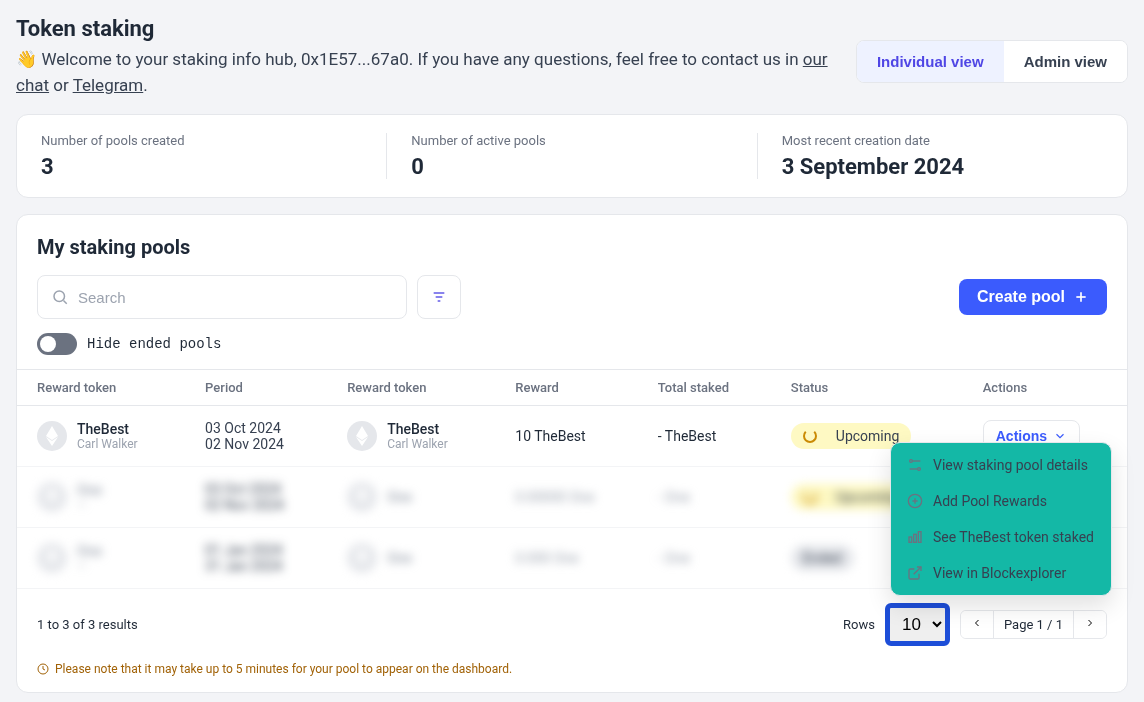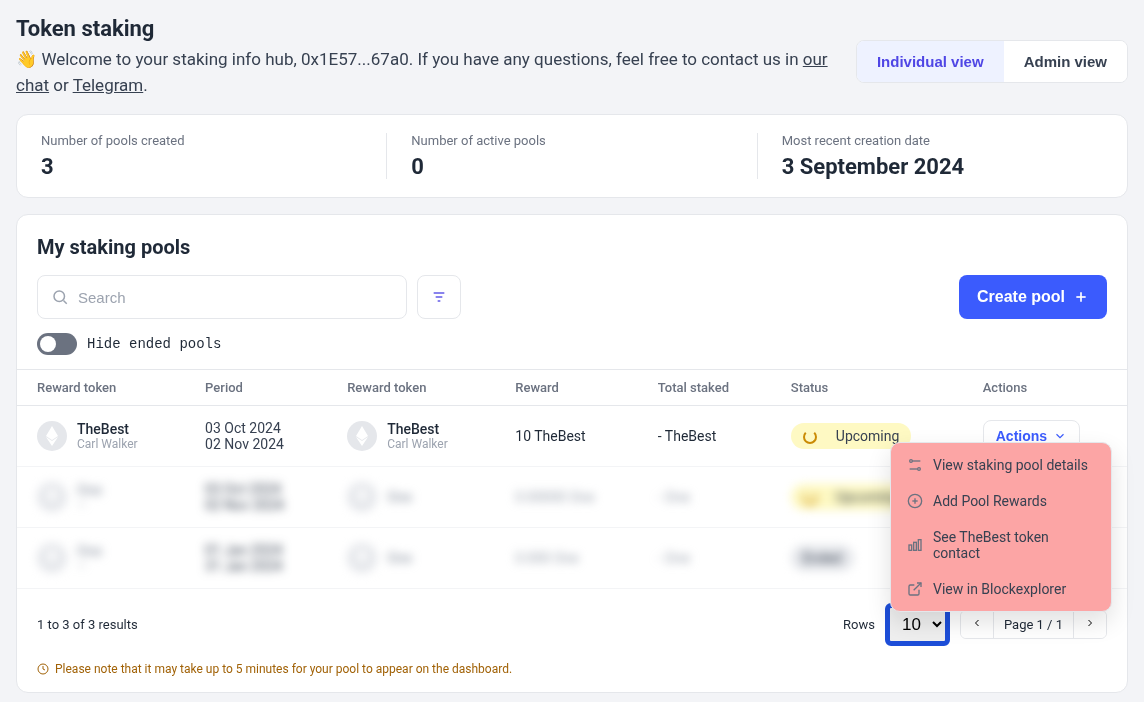--- a/index.html
+++ b/index.html
@@ -95,21 +95,21 @@
     display: flex; align-items: center; justify-content: center;
     cursor: pointer;
     color: #4f46e5;
   }
   .create-btn {
     background: #3b5bfd;
     color: #fff;
     border: none;
     border-radius: 8px;
     padding: 0 18px;
-    height: 44px;
+    height: 36px;
     font-size: 16px;
     font-weight: 600;
     display: flex; align-items: center; gap: 8px;
     cursor: pointer;
   }
   .toggle-row {
     display: flex; align-items: center; gap: 10px;
     padding: 0 20px;
     margin-bottom: 14px;
     font-family: Liberation Mono, monospace;
@@ -153,21 +153,21 @@
     width: 30px; height: 30px;
     background: #e5e7eb;
     border-radius: 50%;
     display: flex; align-items: center; justify-content: center;
   }
   .token-icon svg { color: #fff; }
   .token-name { font-size: 14px; font-weight: 500; }
   .token-sub { font-size: 12px; color: #9ca3af; }
   .period-line { font-size: 14px; color: #374151; }
   .badge {
-    display: inline-flex; align-items: flex-end; gap: 19px;
+    display: inline-flex; align-items: center; gap: 19px;
     background: #fef9c3;
     color: #374151;
     border-radius: 999px;
     padding: 5px 12px;
     font-size: 14px;
   }
   .badge.ended { background: #e5e7eb; }
   .badge .spinner {
     width: 14px; height: 14px;
     border: 2px solid #ca8a04;
@@ -182,21 +182,21 @@
     padding: 7px 12px;
     font-size: 14px;
     font-weight: 600;
     display: flex; align-items: center; gap: 6px;
     cursor: pointer;
   }
   .blurred { filter: blur(5px); pointer-events: none; }
   .blurred td { color: #9ca3af; }
   .dropdown {
     position: absolute;
-    background: #fca5a5;
+    background: #14b8a6;
     border: 1px solid #e5e7eb;
     border-radius: 10px;
     box-shadow: 0 10px 25px rgba(0,0,0,0.12);
     padding: 4px 0;
     right: 32px;
     top: 442px;
     width: 222px;
     z-index: 10;
   }
   .dropdown-item {
@@ -498,21 +498,21 @@
         <line x1="8" y1="12" x2="16" y2="12"></line>
       </svg>
     <span>Add Pool Rewards</span>
   </div>
   <div class="dropdown-item">
     <svg width="16" height="16" viewBox="0 0 24 24" fill="none" stroke="currentColor" stroke-width="2">
         <rect x="3" y="12" width="4" height="8"></rect>
         <rect x="10" y="8" width="4" height="12"></rect>
         <rect x="17" y="4" width="4" height="16"></rect>
       </svg>
-    <span>See TheBest token contact</span>
+    <span>See TheBest token staked</span>
   </div>
   <div class="dropdown-item">
     <svg width="16" height="16" viewBox="0 0 24 24" fill="none" stroke="currentColor" stroke-width="2">
         <path d="M18 13v6a2 2 0 0 1-2 2H5a2 2 0 0 1-2-2V8a2 2 0 0 1 2-2h6"></path>
         <polyline points="15 3 21 3 21 9"></polyline>
         <line x1="10" y1="14" x2="21" y2="3"></line>
       </svg>
     <span>View in Blockexplorer</span>
   </div>
 </div>

